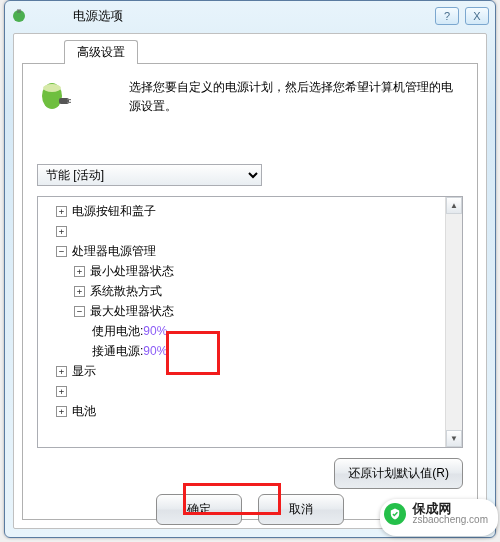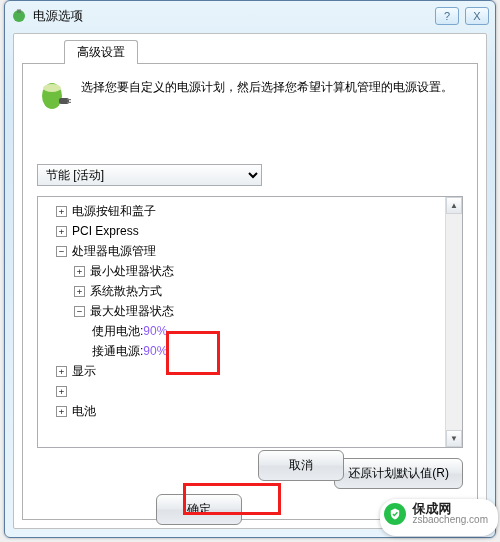--- a/index.html
+++ b/index.html
@@ -23,20 +23,21 @@
     background: linear-gradient(to bottom, #e8f4fb, #d6e9f6 20%, #e8f4fb);
     border: 1px solid #5a7ba0;
     border-radius: 6px;
     box-shadow: 0 0 3px rgba(0,0,0,0.3);
   }
   .titlebar {
     height: 30px;
     display: flex;
     align-items: center;
     padding: 0 6px;
+    gap: 40px;
   }
   .title-icon {
     width: 16px; height: 16px;
     margin-right: 6px;
     display: inline-block;
   }
   .title-text { font-size: 12.5px; color: #000; flex: 1; }
   .title-btns { display: flex; gap: 6px; }
   .title-btn {
     width: 24px; height: 18px;
@@ -86,20 +87,21 @@
     gap: 10px;
   }
   .intro-icon {
     width: 34px; height: 34px;
     flex-shrink: 0;
   }
   .intro-text {
     font-size: 12px;
     line-height: 1.6;
     color: #000;
+    margin-left: 48px;
   }
   .plan-select {
     position: absolute;
     left: 14px; top: 100px;
     width: 225px;
     height: 22px;
   }
   .plan-select select {
     width: 100%; height: 100%;
     border: 1px solid #abadb3;
@@ -184,21 +186,21 @@
     cursor: default;
   }
   .btn-row {
     position: absolute;
     bottom: 12px;
     left: 0; right: 0;
     display: flex;
     justify-content: center;
     gap: 16px;
   }
-  .btn.ok { width: 86px; margin-top: 44px; }
+  .btn.ok { width: 86px; }
   .btn.cancel { width: 86px; }
   .hl-ok {
     position: absolute;
     border: 3px solid #f21c1c;
     pointer-events: none;
     left: 178px;
     top: 482px;
     width: 98px;
     height: 32px;
   }
@@ -267,21 +269,20 @@
       </div>
 
       <div class="tree-box">
         <div class="tree">
           <div class="node ind1">
             <span class="exp">+</span>
             <span class="lbl">电源按钮和盖子</span>
           </div>
           <div class="node ind1">
             <span class="exp">+</span>
-            <span class="lbl">PCI Express</span>
           </div>
           <div class="node ind1">
             <span class="exp">−</span>
             <span class="lbl">处理器电源管理</span>
           </div>
           <div class="node ind2">
             <span class="exp">+</span>
             <span class="lbl">最小处理器状态</span>
           </div>
           <div class="node ind2">

